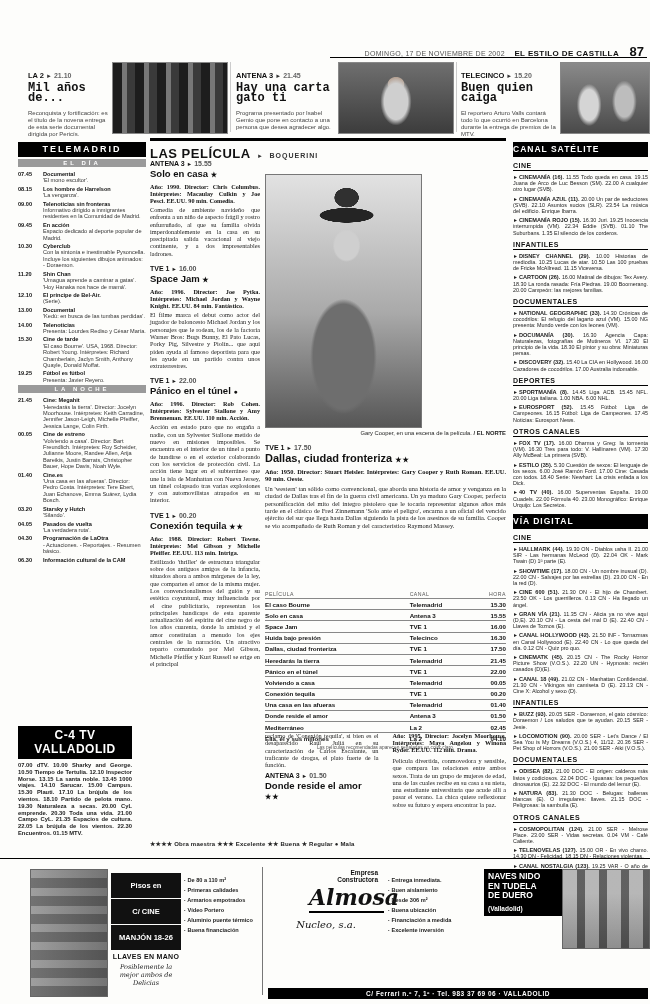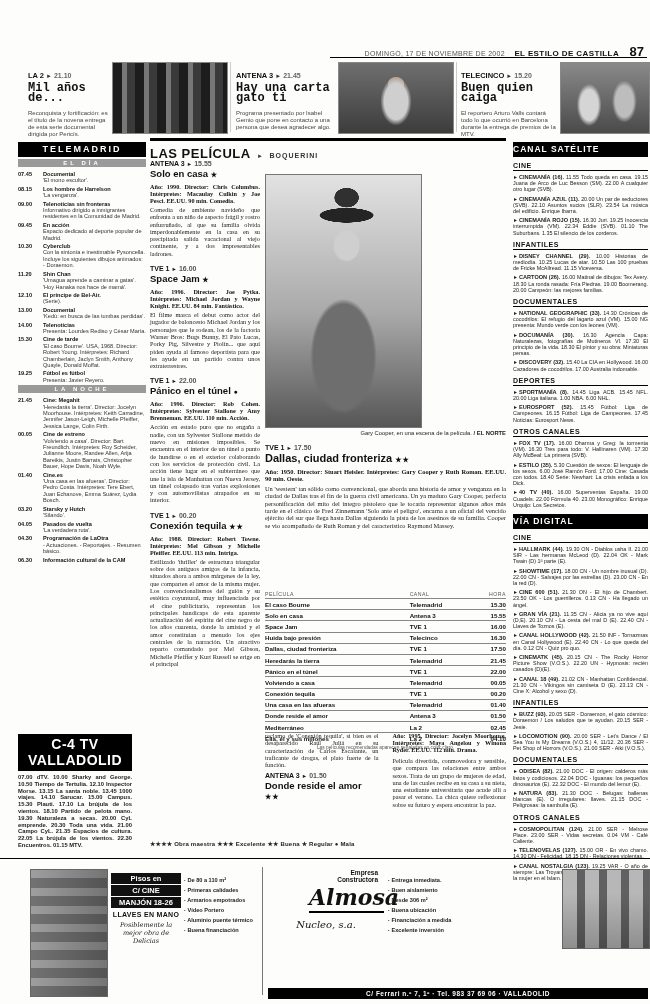--- a/index.html
+++ b/index.html
@@ -28,21 +28,21 @@
   .bar-black{background:#000;color:#fff;font-weight:bold;text-align:center;font-size:9px;
              letter-spacing:2px;padding:2px 0 3px;}
   .bar-gray{background:#9a9a9a;color:#fff;font-weight:bold;text-align:center;font-size:6px;
             letter-spacing:3px;padding:1px 0;margin:2px 0 4px;}
   .sched{position:relative;padding-left:25px;margin-bottom:2px;font-size:5.6px;line-height:6.4px;}
   .sched .t{position:absolute;left:0;top:0;font-weight:bold;}
   .sched .ti{font-weight:bold;}
   .sched .d{color:#333;}
   
   .c4{position:absolute;left:18px;top:726px;width:114px;}
-  .c4 .bar-black{letter-spacing:.5px;font-size:14px;margin-top:8px;}
+  .c4 .bar-black{letter-spacing:.5px;font-size:12px;}
   .c4 p{margin:3px 0 0;font-size:5.8px;line-height:6.8px;text-align:justify;font-weight:bold;color:#222;}
   
   .films{position:absolute;left:150px;top:138px;width:356px;height:716px;}
   .films-head{border-top:3px solid #000;padding-top:3px;}
   .films-title{font-size:13px;font-weight:bold;letter-spacing:.5px;display:inline;}
   .films-byline{font-size:7px;font-weight:bold;color:#333;letter-spacing:1px;}
   .rev-col{position:absolute;left:0;top:22px;width:110px;}
   .review{margin-bottom:8px;}
   .slot{font-size:7px;font-weight:bold;}
   .slot .arr{font-size:5.5px;margin:0 2px;color:#222;}
@@ -82,21 +82,21 @@
   .chan{margin:0 0 3px;font-size:5.4px;line-height:6.2px;text-align:justify;color:#222;}
   .chan .cn{font-weight:bold;font-size:5.6px;}
   .chan .ar{font-size:5px;margin-right:1px;}
   .right-col .bar-black{letter-spacing:1px;font-size:8.5px;text-align:left;margin-top:6px;}
   .right-col .bar-black:first-child{margin-top:0;}
   
   .ads{position:absolute;left:0;top:858px;width:650px;height:146px;border-top:1px solid #000;}
   .ad-photo-building{position:absolute;left:30px;top:10px;width:76px;height:126px;border:1px solid #666;
     background:repeating-linear-gradient(0deg,#9c9c9c 0 10px,#d9d9d9 10px 18px),linear-gradient(90deg,#bbb,#888);background-blend-mode:multiply;}
   .pisos-txt{position:absolute;left:111px;top:14px;width:70px;text-align:center;}
-  .pisos-box{background:#111;color:#fff;font-weight:bold;font-size:7.5px;padding:1px 2px;margin-bottom:1px;}
+  .pisos-box{background:#111;color:#fff;font-weight:bold;font-size:7.5px;padding:8px 2px;margin-bottom:1px;}
   .pisos-llaves{font-size:7px;font-weight:bold;margin-top:3px;letter-spacing:.3px;}
   .pisos-script{font-family:"DejaVu Serif",serif;font-style:italic;font-size:6.5px;margin-top:3px;color:#222;}
   .ad-bullets{position:absolute;top:16px;font-size:5.6px;line-height:10px;font-weight:bold;color:#222;}
   .ad-bullets.pb{left:184px;width:74px;}
   .ad-bullets.ab{left:388px;width:92px;}
   .ad-vdiv{position:absolute;left:262px;top:8px;height:128px;border-left:1px solid #777;}
   .almosa{position:absolute;left:268px;top:10px;width:116px;text-align:center;}
   .almosa .label{font-size:6.5px;font-weight:bold;line-height:7px;text-align:right;padding-right:6px;}
   .almosa .logo{font-family:"DejaVu Serif",serif;font-style:italic;font-weight:bold;font-size:22px;
                 border-bottom:2px solid #000;line-height:28px;margin-left:41px;}
@@ -498,21 +498,21 @@
   </aside>
 
   <footer class="ads">
     <div class="ad-photo-building"></div>
 
     <div class="pisos-txt">
       <div class="pisos-box">Pisos en</div>
       <div class="pisos-box">C/ CINE</div>
       <div class="pisos-box">MANJÓN 18-26</div>
       <div class="pisos-llaves">LLAVES EN MANO</div>
-      <div class="pisos-script">Posiblemente la mejor obra de Delicias</div>
+      <div class="pisos-script">Posiblemente la mejor ambos de Delicias</div>
     </div>
 
     <div class="ad-bullets pb">
 
     <div><span>·</span> <span>De 80 a 110 m²</span></div>
         <div><span>·</span> <span>Primeras calidades</span></div>
         <div><span>·</span> <span>Armarios empotrados</span></div>
         <div><span>·</span> <span>Vídeo Portero</span></div>
         <div><span>·</span> <span>Aluminio puente térmico</span></div>
         <div><span>·</span> <span>Buena financiación</span></div>
@@ -529,19 +529,25 @@
     <div class="ad-bullets ab">
 
     <div><span>·</span> <span>Entrega inmediata.</span></div>
         <div><span>·</span> <span>Buen aislamiento</span></div>
         <div><span>·</span> <span>Desde 306 m²</span></div>
         <div><span>·</span> <span>Buena ubicación</span></div>
         <div><span>·</span> <span>Financiación a medida</span></div>
         <div><span>·</span> <span>Excelente inversión</span></div>
       </div>
 
+    <div class="naves-box">
+      <div>NAVES NIDO</div>
+      <div>EN TUDELA</div>
+      <div>DE DUERO</div>
+      <div class="val">(Valladolid)</div>
+    </div>
 
     <div class="ad-photo-naves"></div>
 
     <div class="ad-footer">C/ Ferrari n.º 7, 1º   ·   Tel. 983 37 69 06   ·   VALLADOLID</div>
   </footer>
 
 </div>
 
 </body></html>

